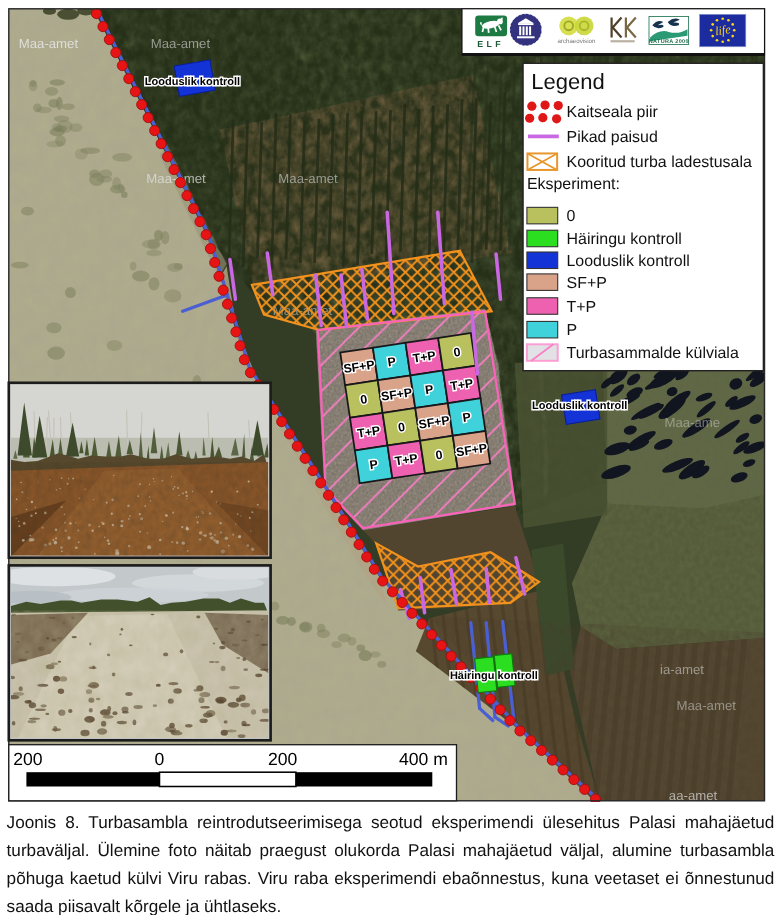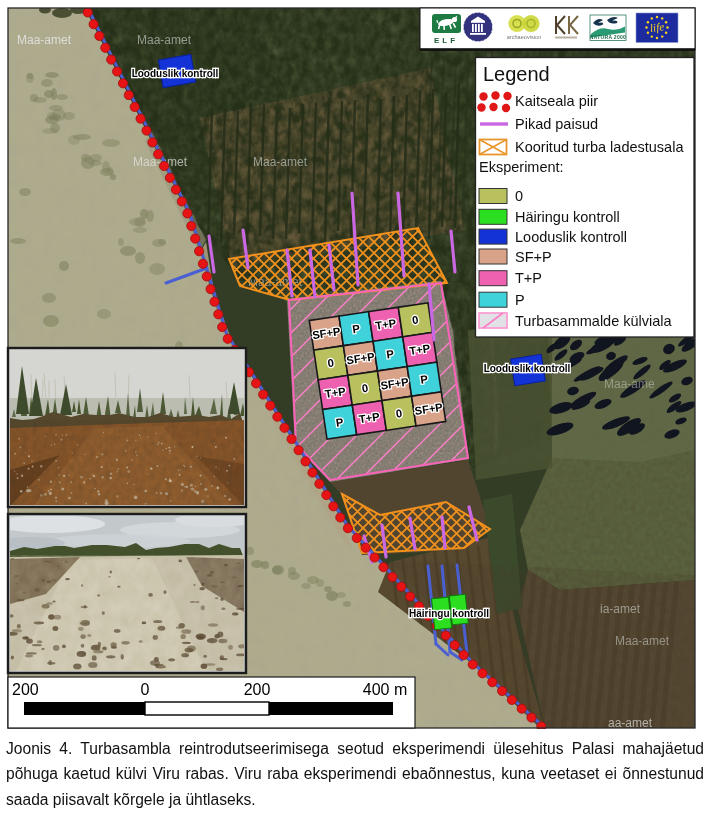--- a/index.html
+++ b/index.html
@@ -1000,17 +1000,18 @@
 
 <g>
         <rect x="479" y="313" width="28" height="15" fill="#e2e2e6" stroke="#fb9ed4" stroke-width="1.8"></rect>
 <line x1="483" y1="328" x2="503" y2="313" stroke="#fb7ec6" stroke-width="1.6"></line>
       </g>
 
 <text x="515" y="325.5" font-size="14.5" fill="#111">Turbasammalde külviala</text>
 </svg>
 
 <div class="cap">
-<div>Joonis 4. Turbasambla reintrodutseerimisega seotud eksperimendi ülesehitus Palasi mahajäetud</div>
+<div>Joonis 8. Turbasambla reintrodutseerimisega seotud eksperimendi ülesehitus Palasi mahajäetud</div>
+<div>turbaväljal. Ülemine foto näitab praegust olukorda Palasi mahajäetud väljal, alumine turbasambla</div>
 <div>põhuga kaetud külvi Viru rabas. Viru raba eksperimendi ebaõnnestus, kuna veetaset ei õnnestunud</div>
 <div class="last">saada piisavalt kõrgele ja ühtlaseks.</div>
 </div>
 </div>
 
 </body></html>

